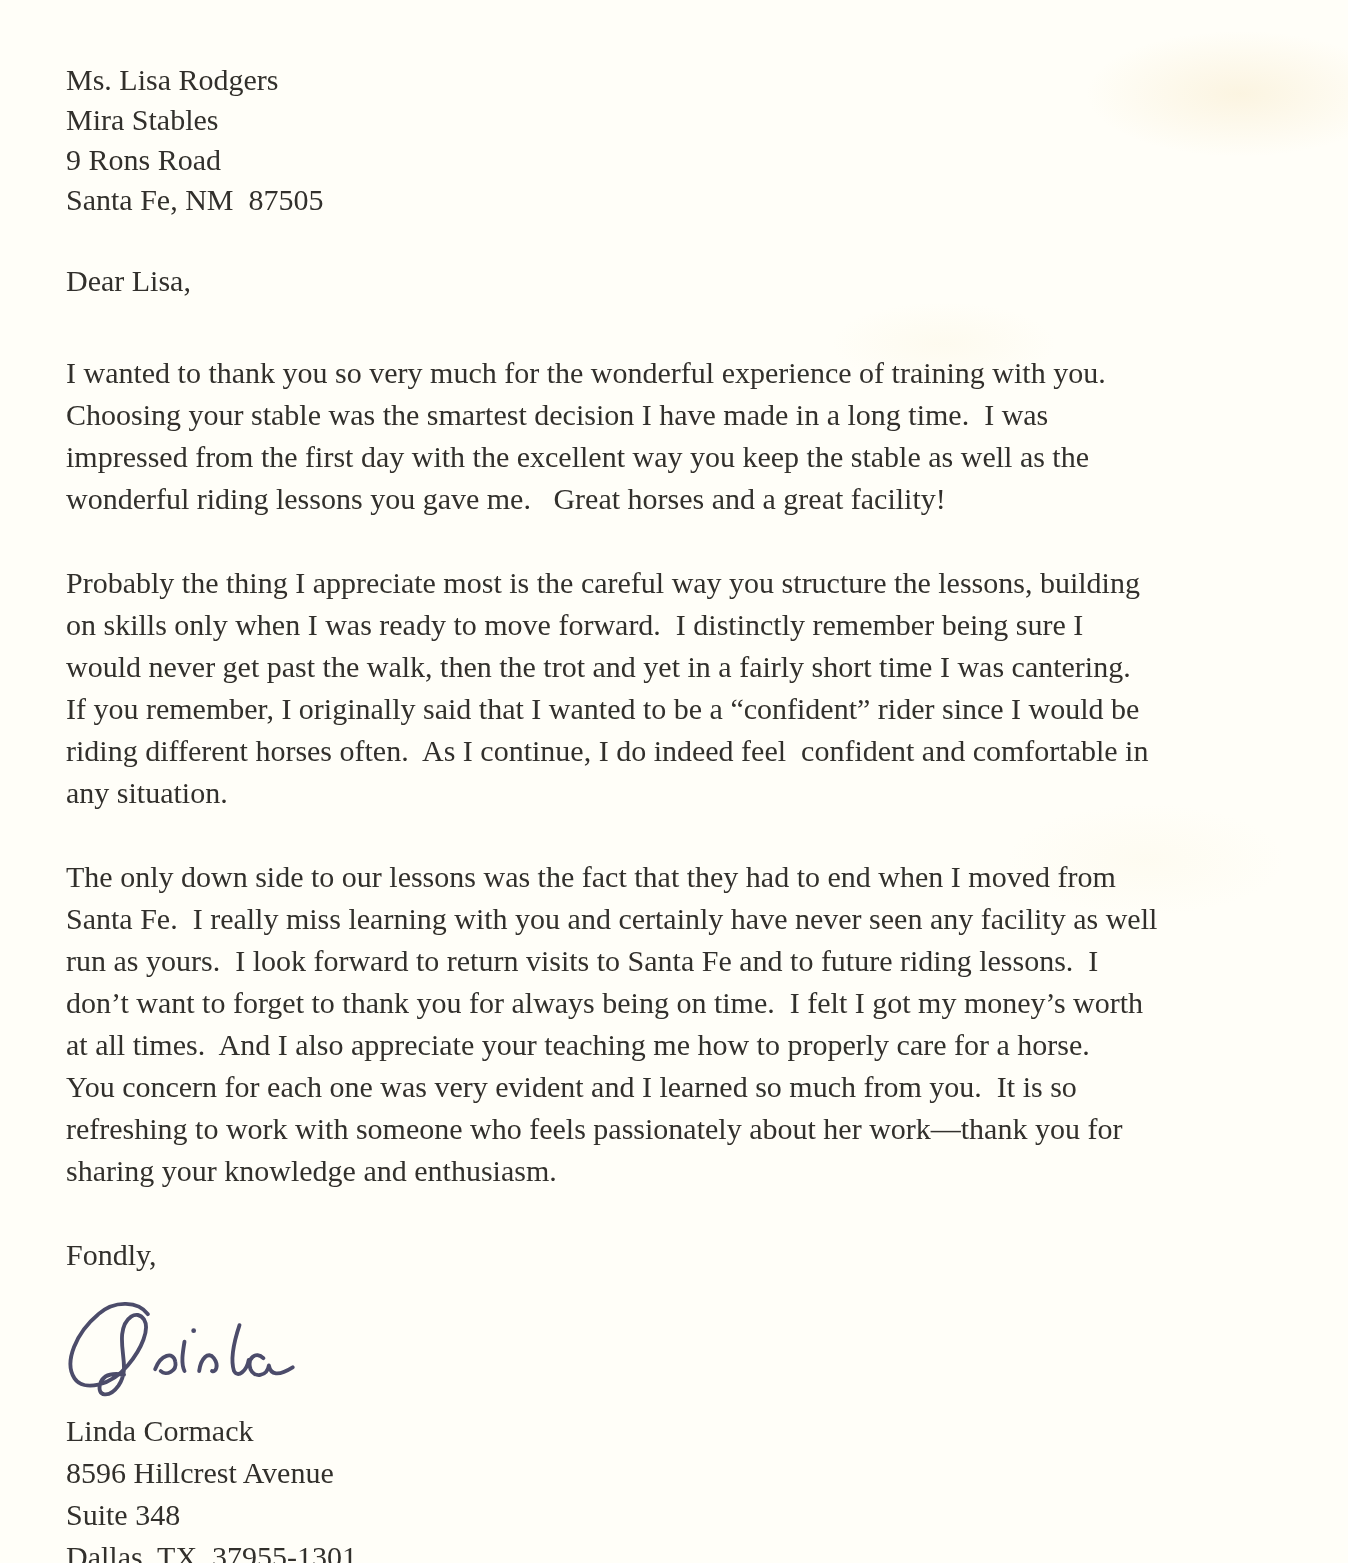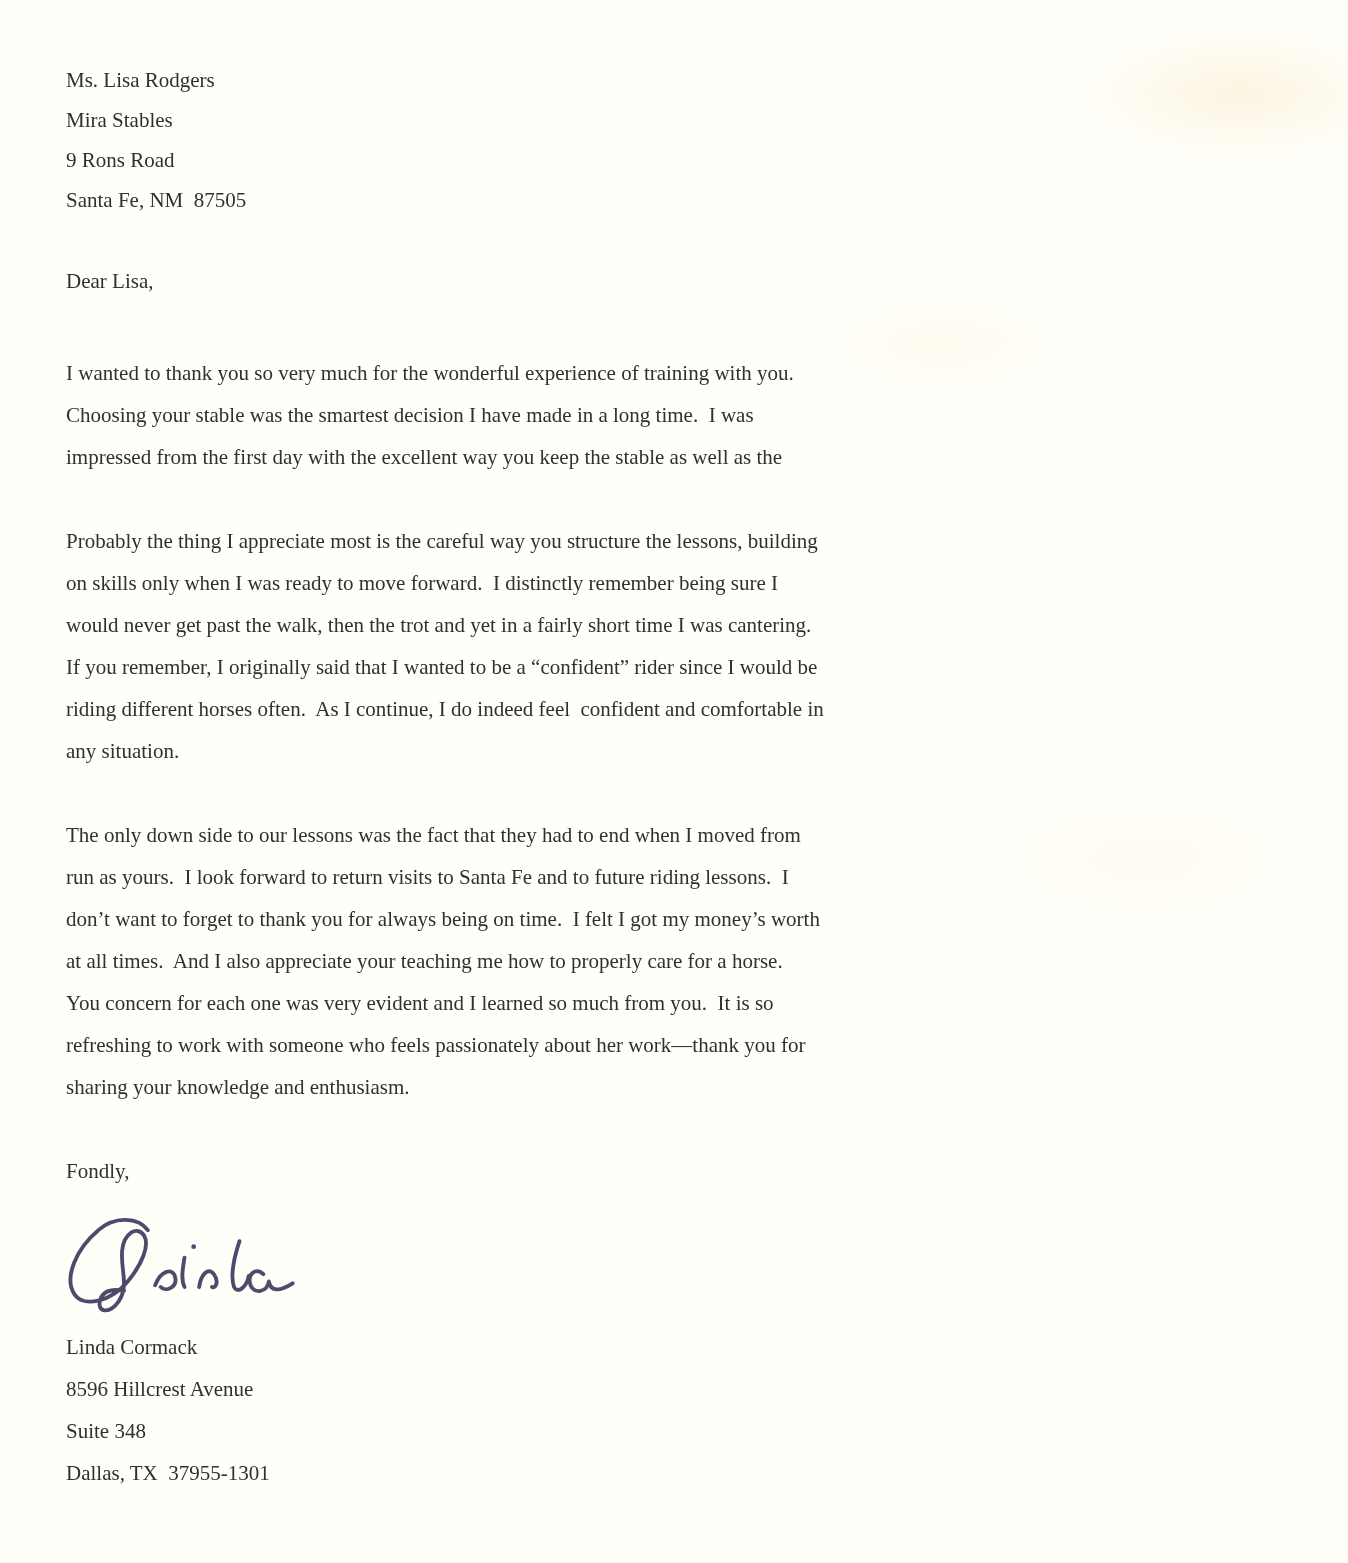--- a/index.html
+++ b/index.html
@@ -19,21 +19,21 @@
     overflow: hidden;
   }
   .page {
     box-sizing: border-box;
     width: 1348px;
     height: 1563px;
     padding: 60px 30px 0 66px;
   }
   .line {
     white-space: pre-wrap;
-    font-size: 21px;
+    font-size: 30px;
     line-height: 42px;
   }
   .address-block .line {
     line-height: 40px;
   }
   .address-block {
     margin-bottom: 40px;
   }
   .salutation {
     margin-bottom: 50px;
@@ -67,33 +67,35 @@
       <div class="line">9 Rons Road</div>
       <div class="line">Santa Fe, NM  87505</div>
     </div>
 
   <div class="salutation line">Dear Lisa,</div>
 
   <div class="paragraph">
       <div class="line">I wanted to thank you so very much for the wonderful experience of training with you.</div>
       <div class="line">Choosing your stable was the smartest decision I have made in a long time.  I was</div>
       <div class="line">impressed from the first day with the excellent way you keep the stable as well as the</div>
+      <div class="line">wonderful riding lessons you gave me.   Great horses and a great facility!</div>
     </div>
 
   <div class="paragraph">
       <div class="line">Probably the thing I appreciate most is the careful way you structure the lessons, building</div>
       <div class="line">on skills only when I was ready to move forward.  I distinctly remember being sure I</div>
       <div class="line">would never get past the walk, then the trot and yet in a fairly short time I was cantering.</div>
       <div class="line">If you remember, I originally said that I wanted to be a “confident” rider since I would be</div>
       <div class="line">riding different horses often.  As I continue, I do indeed feel  confident and comfortable in</div>
       <div class="line">any situation.</div>
     </div>
 
   <div class="paragraph">
       <div class="line">The only down side to our lessons was the fact that they had to end when I moved from</div>
+      <div class="line">Santa Fe.  I really miss learning with you and certainly have never seen any facility as well</div>
       <div class="line">run as yours.  I look forward to return visits to Santa Fe and to future riding lessons.  I</div>
       <div class="line">don’t want to forget to thank you for always being on time.  I felt I got my money’s worth</div>
       <div class="line">at all times.  And I also appreciate your teaching me how to properly care for a horse.</div>
       <div class="line">You concern for each one was very evident and I learned so much from you.  It is so</div>
       <div class="line">refreshing to work with someone who feels passionately about her work—thank you for</div>
       <div class="line">sharing your knowledge and enthusiasm.</div>
     </div>
 
   <div class="closing line">Fondly,</div>
 

